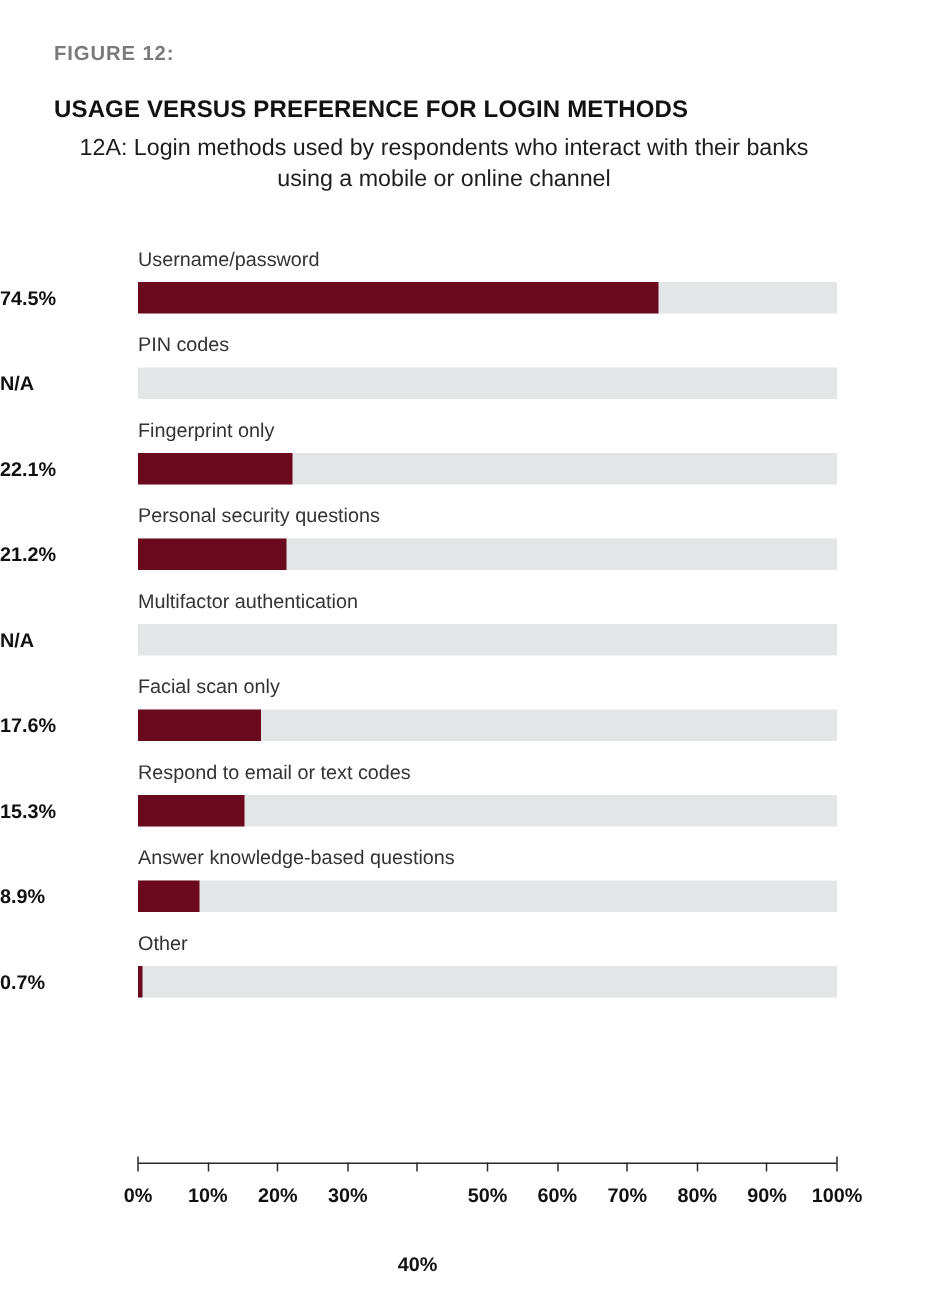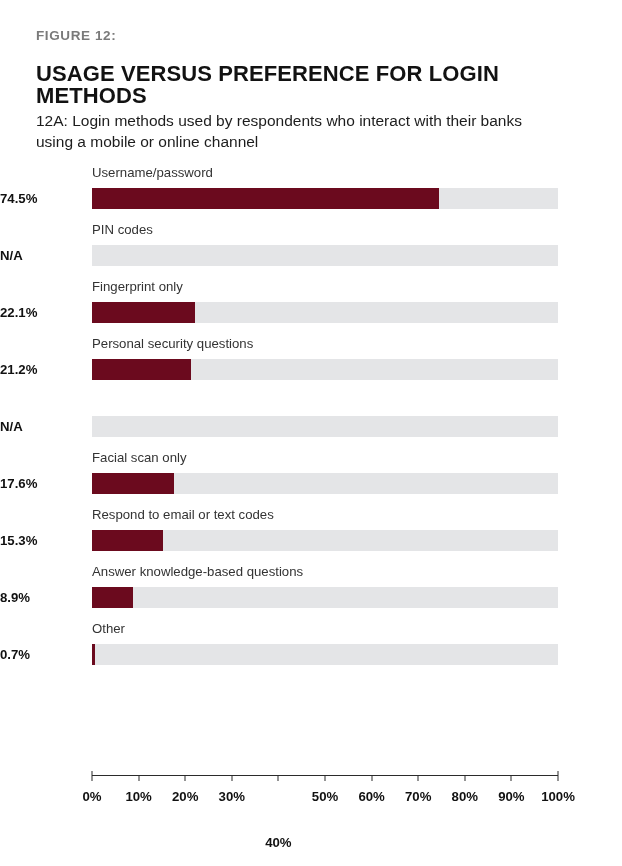--- a/index.html
+++ b/index.html
@@ -32,34 +32,35 @@
   }
   .figure-kicker {
     font-size: 13.5px;
     font-weight: bold;
     color: #7a7a7a;
     letter-spacing: 0.6px;
     line-height: 18px;
     margin: 0 0 18px 0;
   }
   .figure-title {
-    font-size: 22px;
+    font-size: 16px;
     font-weight: bold;
     color: #121212;
     letter-spacing: 0.1px;
     line-height: 22px;
     margin: 0 0 3px 0;
   }
   .figure-subtitle {
     font-size: 15.5px;
     font-weight: normal;
     color: #1d1d1d;
     line-height: 21px;
     margin: 0;
     max-width: 520px;
+    text-align: center;
   }
 
   
   .chart {
     position: absolute;
     left: 0;
     top: 162px;
     width: 622px;
   }
 
@@ -177,20 +178,21 @@
         </div>
       </div>
       <div class="bar-row">
         <div class="cat-label">Personal security questions</div>
         <div class="value-label">21.2%</div>
         <div class="track">
           <div class="bar-fill" style="width: 98.792px; background: rgb(107, 10, 30);"></div>
         </div>
       </div>
       <div class="bar-row">
+        <div class="cat-label">Multifactor authentication</div>
         <div class="value-label">N/A</div>
         <div class="track"></div>
       </div>
       <div class="bar-row">
         <div class="cat-label">Facial scan only</div>
         <div class="value-label">17.6%</div>
         <div class="track">
           <div class="bar-fill" style="width: 82.016px; background: rgb(107, 10, 30);"></div>
         </div>
       </div>

